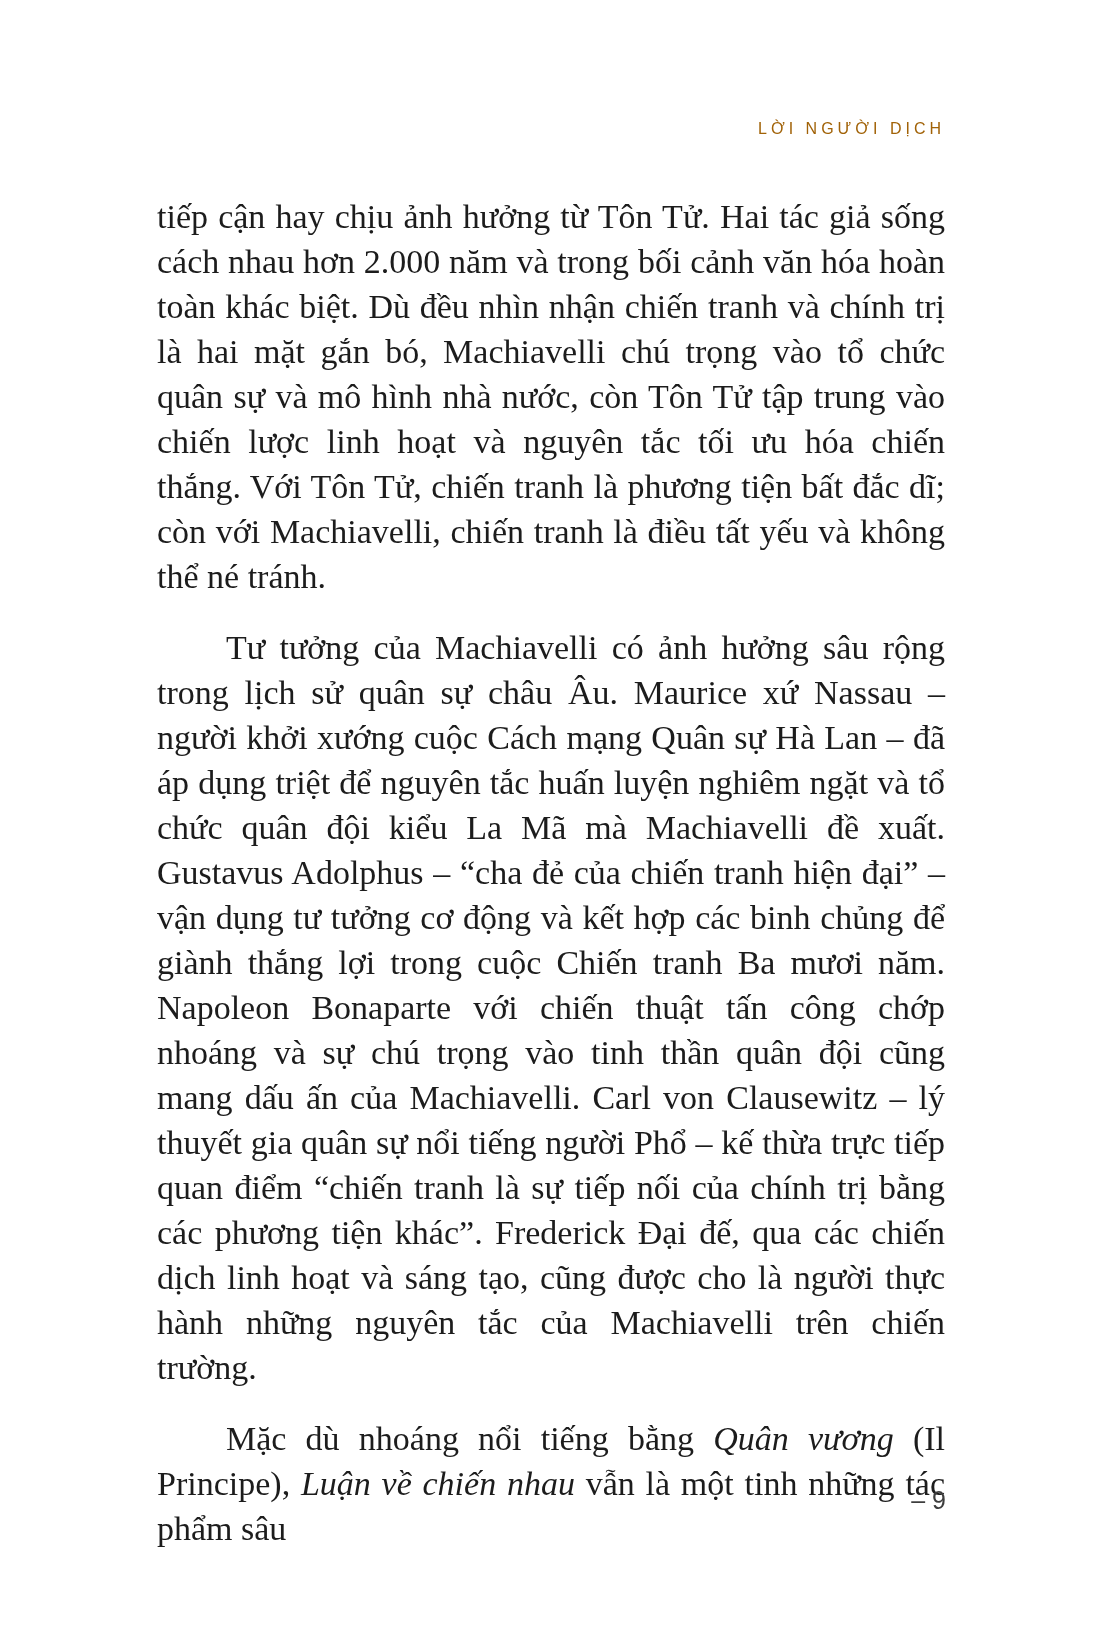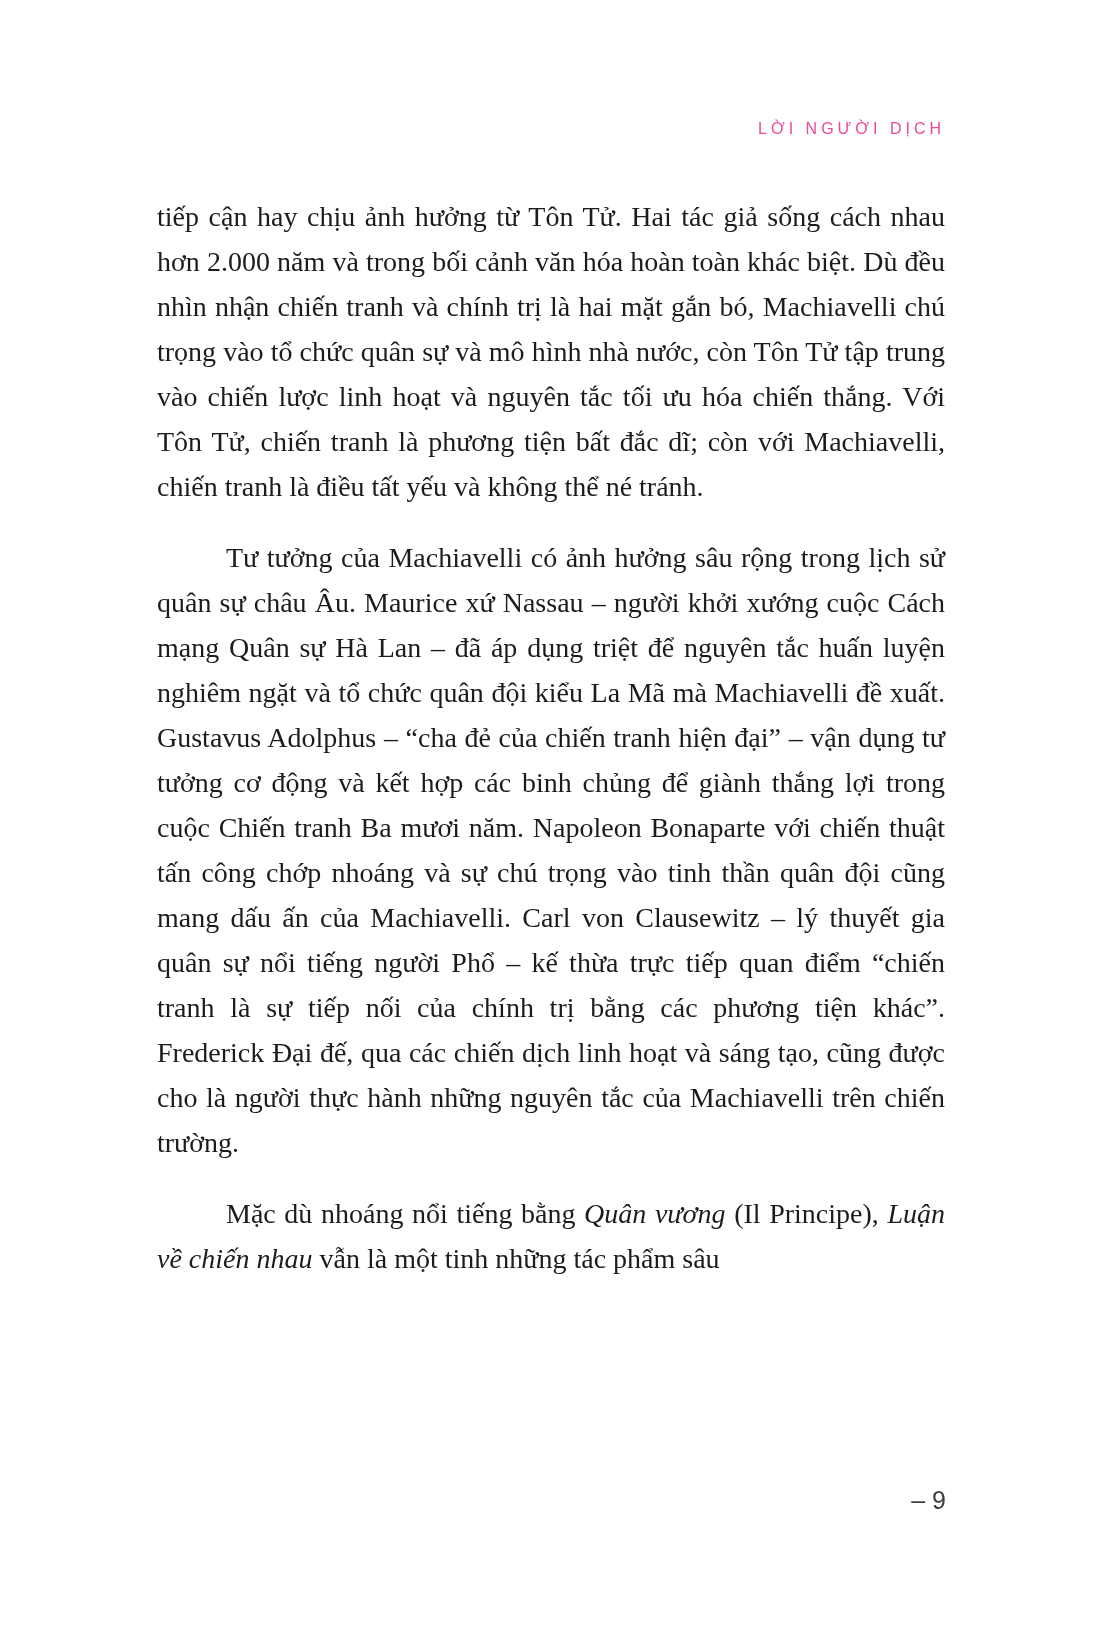--- a/index.html
+++ b/index.html
@@ -21,30 +21,30 @@
     background: #ffffff;
   }
   .running-header {
     position: absolute;
     top: 120px;
     right: 174px;
     font-family: "Liberation Sans", "DejaVu Sans", sans-serif;
     font-size: 16px;
     font-weight: 400;
     letter-spacing: 4px;
-    color: #ec4899;
+    color: #a16207;
     text-transform: uppercase;
     white-space: nowrap;
   }
   .body-text {
     position: absolute;
     left: 157px;
     top: 194px;
     width: 788px;
-    font-size: 28px;
+    font-size: 34px;
     line-height: 45px;
     text-align: justify;
     text-justify: inter-word;
   }
   .body-text p {
     margin: 0 0 26px 0;
   }
   .body-text p.indent {
     text-indent: 69px;
   }

